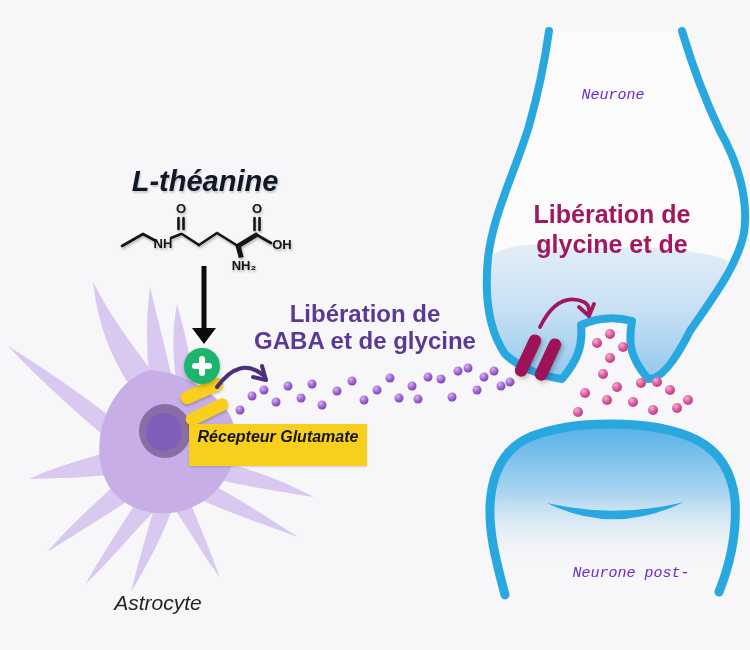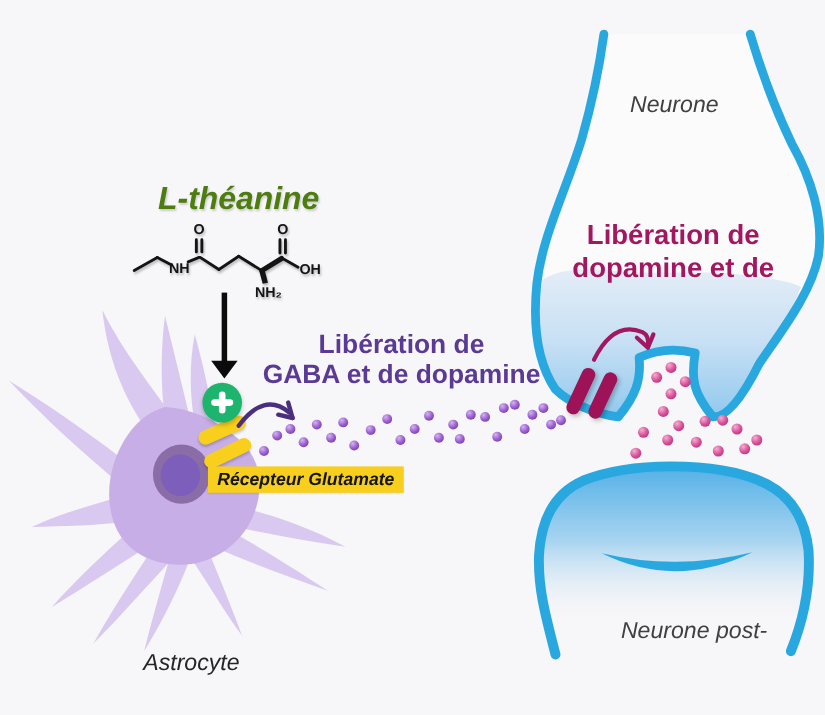--- a/index.html
+++ b/index.html
@@ -1,26 +1,26 @@
 <!DOCTYPE html>
 <html><head>
 <meta charset="utf-8">
 <style>
   html,body{margin:0;padding:0;background:#f7f6f8;}
   .stage{position:relative;width:750px;height:650px;background:#f7f6f8;overflow:hidden;
          font-family:"Liberation Sans",sans-serif;}
   .stage svg{position:absolute;left:0;top:0;}
   .txt{position:absolute;transform:translateX(-50%);text-align:center;white-space:nowrap;}
-  .title{font-size:29px;font-weight:700;font-style:italic;color:#4d7c0f;
-         text-shadow:1px 2px 2px rgba(0,0,0,0.18);margin-left:12px;}
+  .title{font-size:29px;font-weight:700;font-style:italic;color:#0f172a;
+         text-shadow:1px 2px 2px rgba(0,0,0,0.18);}
   .gaba{font-size:24px;font-weight:700;color:#5b3a96;line-height:27px;}
   .dopa{font-size:25px;font-weight:700;color:#a21760;line-height:30px;}
-  .neuron{font-size:21px;font-style:italic;color:#404040;line-height:27px;}
+  .neuron{font-size:15px;font-style:italic;color:#6d28d9;line-height:27px;font-family:Liberation Mono, monospace;}
   .astro{font-size:21px;font-style:italic;color:#262626;}
-  .receptor-label{position:absolute;left:189px;top:424px;width:178px;height:24px;
+  .receptor-label{position:absolute;left:189px;top:424px;width:178px;height:42px;
          background:#f7cf1c;color:#141414;font-size:16px;font-weight:700;font-style:italic;
          line-height:25px;text-align:center;box-shadow:0 1px 2px rgba(0,0,0,0.15);}
   .atom{font-size:13px;font-weight:700;fill:#141414;font-family:"Liberation Sans",sans-serif;}
 </style>
 </head>
 <body>
 
 <div class="stage">
 
 <svg width="750" height="650" viewBox="0 0 750 650">
@@ -191,33 +191,33 @@
         <circle cx="653" cy="410" r="5" fill="url(#dotPink)"></circle>
         <circle cx="677" cy="408" r="5" fill="url(#dotPink)"></circle>
         <circle cx="688" cy="400" r="5" fill="url(#dotPink)"></circle>
       </g>
 </svg>
 
 <div class="txt title" style="left:205px;top:165px;">L-théanine</div>
 
 <div class="txt gaba" style="left:365px;top:300px;">
   <div>Libération de</div>
-  <div>GABA et de dopamine</div>
+  <div>GABA et de glycine</div>
 </div>
 
 <div class="txt dopa" style="left:612px;top:199px;">
   <div>Libération de</div>
-  <div>dopamine et de</div>
+  <div>glycine et de</div>
 </div>
 
 <div class="txt neuron" style="left:613px;top:82px;">
   <div>Neurone</div>
 </div>
 
 <div class="txt neuron" style="left:631px;top:560px;">
   <div>Neurone post-</div>
 </div>
 
-<div class="txt astro" style="left:174px;top:591px;">Astrocyte</div>
+<div class="txt astro" style="left:158px;top:591px;">Astrocyte</div>
 
 <div class="receptor-label">Récepteur Glutamate</div>
 
 </div>
 
 </body></html>

